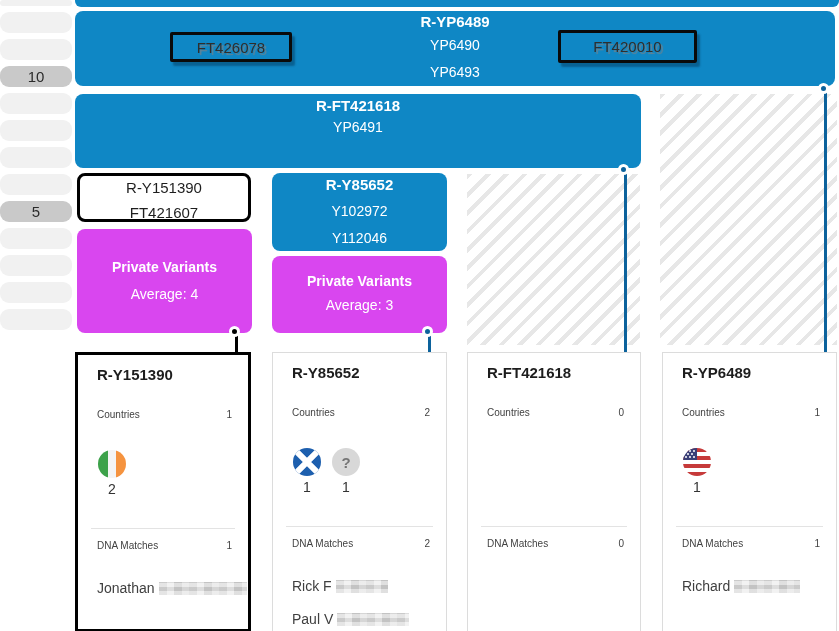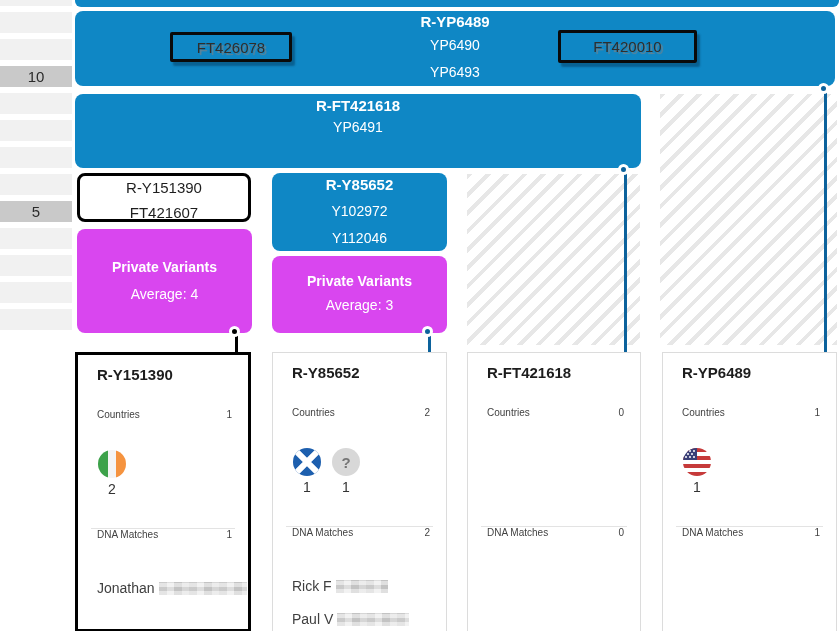--- a/index.html
+++ b/index.html
@@ -1,20 +1,20 @@
 <!DOCTYPE html>
 <html><head>
 <meta charset="utf-8">
 <style>
   * { box-sizing: border-box; margin: 0; padding: 0; }
   body { background: #fff; font-family: "Liberation Sans", sans-serif; }
   #screen { position: relative; width: 839px; height: 631px; background: #fff; overflow: hidden; }
 
   
-  .srow { position: absolute; left: 0; width: 72px; height: 21px; background: #f1f1f1; }
+  .srow { position: absolute; left: 0; width: 72px; height: 21px; background: #f1f1f1; border-radius: 9px; }
   .srow.dark { background: #c9c9c9; }
   .srow .slabel { display:block; width:100%; text-align:center; line-height:21px;
                   font-size:15px; color:#2b2b2b; }
 
   
   .hatch { position: absolute; background: repeating-linear-gradient(135deg, #e7e7e7 0 4px, #ffffff 4px 13px); }
 
   
   .blk { position: absolute; background: #0f87c5; border-radius: 8px; color: #fff; }
   .blk .bline { position: absolute; left: 0; right: 0; text-align: center; height: 17px;
@@ -52,21 +52,21 @@
            justify-content: space-between; font-size: 10px; color: #424242; }
   .c-countries { top: 54px; }
   .c-flags { position: absolute; top: 95px; left: 19px; display: flex; gap: 9px; }
   .flag-item { display: flex; flex-direction: column; align-items: center; width: 30px; }
   .flag-item svg { display: block; }
   .flag-count { margin-top: 3px; font-size: 14px; color: #333; height: 16px; line-height: 16px; }
   .flag-unknown { width: 28px; height: 28px; border-radius: 50%; background: #d8d8d8;
                   color: #757575; font-size: 15px; font-weight: 700;
                   display: flex; align-items: center; justify-content: center; }
   .c-div { position: absolute; top: 173px; left: 13px; right: 13px; border-top: 1px solid #e3e3e3; }
-  .c-dna { top: 174px; }
+  .c-dna { top: 185px; }
   .c-names { position: absolute; top: 224px; left: 19px; right: 10px; }
   .match-name { height: 18px; line-height: 18px; margin-bottom: 15px; font-size: 14px;
                 color: #3f3f3f; white-space: nowrap; }
   .redact { display: inline-block; height: 13px; margin-left: 4px; vertical-align: -2px;
             background:
               repeating-linear-gradient(0deg, rgba(255,255,255,0.35) 0 4px, rgba(0,0,0,0.06) 4px 8px),
               repeating-linear-gradient(90deg, #d7d7d7 0 8px, #ebebeb 8px 15px, #cfcfcf 15px 23px, #e3e3e3 23px 30px); }
 </style>
 </head>
 <body>
@@ -254,15 +254,18 @@
           </g>
         </svg>
         <span class="flag-count">1</span>
       </div>
     </div>
     <div class="c-div"></div>
     <div class="c-row c-dna">
       <span>DNA Matches</span>
       <span>1</span>
     </div>
+    <div class="c-names">
+      <div class="match-name"><span>Richard</span><span class="redact" style="width:66px"></span></div>
+    </div>
   </div>
 
 </div>
 
 </body></html>

